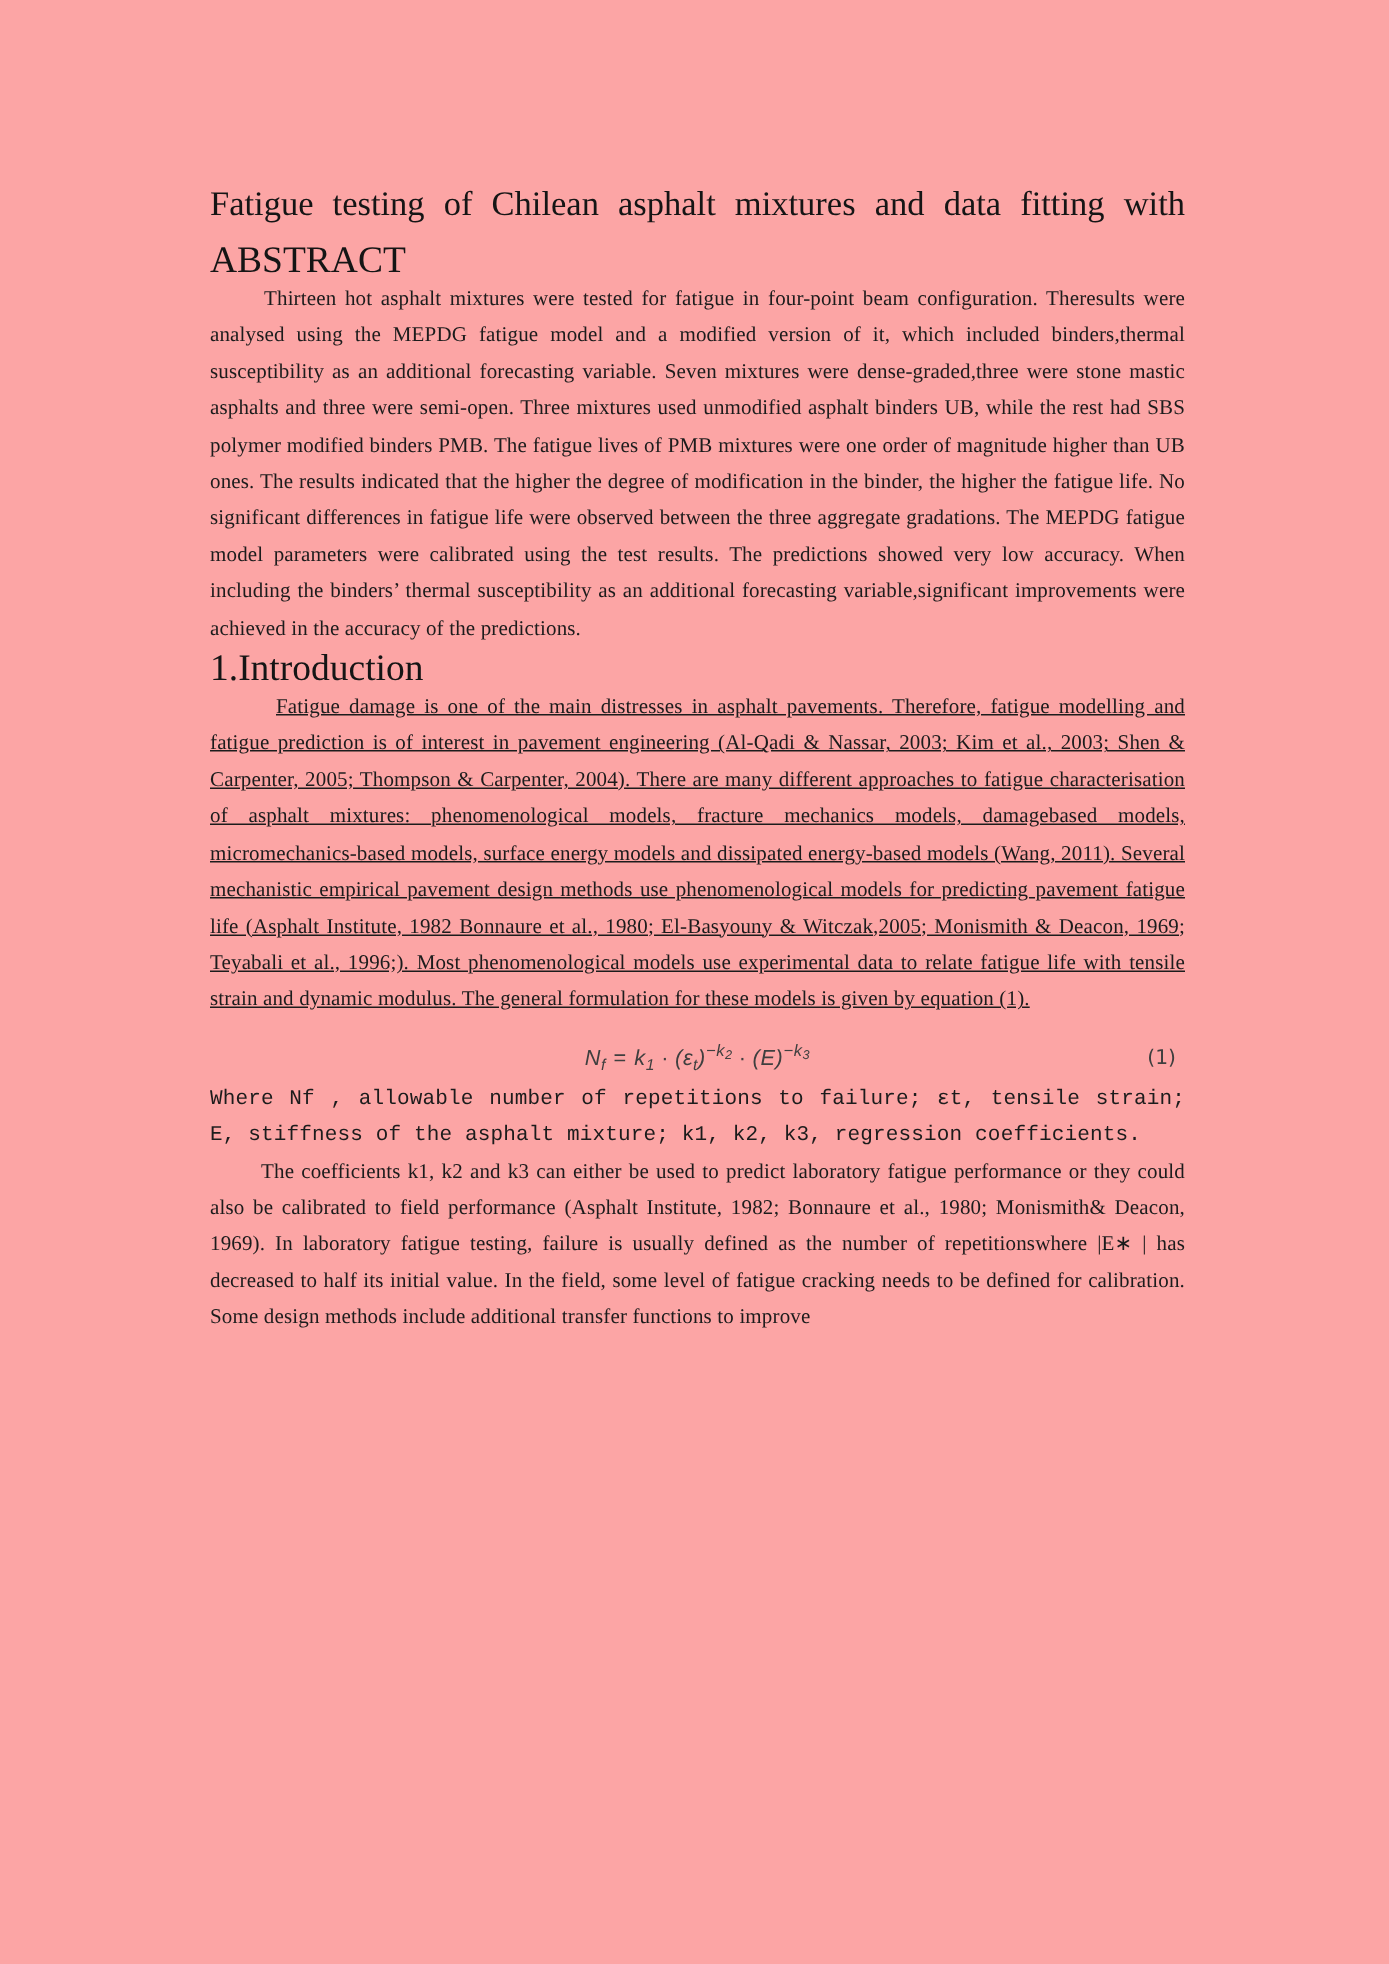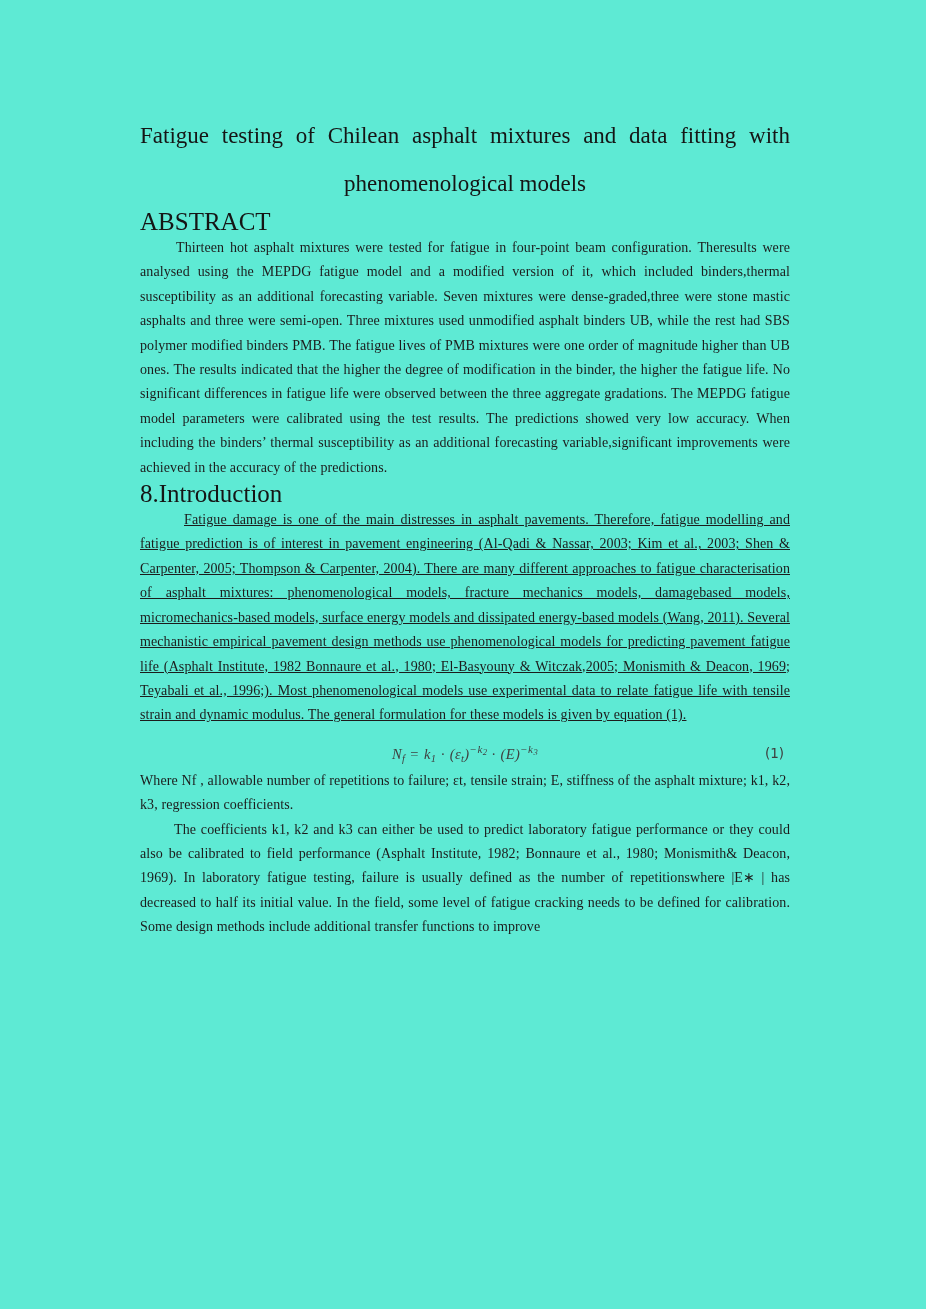--- a/index.html
+++ b/index.html
@@ -4,21 +4,21 @@
 <style>
   html, body {
     margin: 0;
     padding: 0;
     background: #ffffff;
   }
   .page {
     position: relative;
     width: 926px;
     height: 1309px;
-    background: #5eead4;
+    background: #fca5a5;
     overflow: hidden;
     font-family: "Liberation Serif", serif;
     color: #1c1c1c;
   }
   .content {
     position: absolute;
     left: 140px;
     top: 0;
     width: 650px;
   }
@@ -47,32 +47,32 @@
   .h-intro    { margin-top: 16px; }
   p.body-par {
     margin: 0;
     font-size: 14px;
     line-height: 24.4px;
     text-align: justify;
     letter-spacing: 0.1px;
   }
   .par-abstract { margin-top: 7px;  text-indent: 36px; }
   .par-intro1   { margin-top: 9px;  text-indent: 44px; text-decoration: underline; }
-  .par-where    { margin-top: 7px;  text-indent: 0; }
+  .par-where    { margin-top: 7px;  text-indent: 0; font-family: Liberation Mono, monospace; }
   .par-coeff    { margin-top: 0;    text-indent: 34px; }
   .equation-row {
     position: relative;
     margin-top: 11px;
     height: 30px;
     text-align: center;
   }
   .equation {
     display: inline-block;
     margin-top: 4px;
-    font-family: Liberation Serif, serif;
+    font-family: Liberation Sans, sans-serif;
     font-style: italic;
     font-weight: 500;
     font-size: 14.5px;
     color: #3f3f3f;
     letter-spacing: 0.4px;
   }
   .equation sub {
     font-size: 10.5px;
     vertical-align: -3px;
     font-style: italic;
@@ -98,28 +98,27 @@
   }
 </style>
 </head>
 <body>
 
 <div class="page">
   <div class="content">
 
     <div class="doc-title">
       <div class="title-line-1">Fatigue testing of Chilean asphalt mixtures and data fitting with</div>
-      <div class="title-line-2">phenomenological models</div>
     </div>
 
     <h2 class="sec-heading h-abstract">ABSTRACT</h2>
 
     <p class="body-par par-abstract">Thirteen hot asphalt mixtures were tested for fatigue in four-point beam configuration. Theresults were analysed using the MEPDG fatigue model and a modified version of it, which included binders,thermal susceptibility as an additional forecasting variable. Seven mixtures were dense-graded,three were stone mastic asphalts and three were semi-open. Three mixtures used unmodified asphalt binders UB, while the rest had SBS polymer modified binders PMB. The fatigue lives of PMB mixtures were one order of magnitude higher than UB ones. The results indicated that the higher the degree of modification in the binder, the higher the fatigue life. No significant differences in fatigue life were observed between the three aggregate gradations. The MEPDG fatigue model parameters were calibrated using the test results. The predictions showed very low accuracy. When including the binders’ thermal susceptibility as an additional forecasting variable,significant improvements were achieved in the accuracy of the predictions.</p>
 
-    <h2 class="sec-heading h-intro">8.Introduction</h2>
+    <h2 class="sec-heading h-intro">1.Introduction</h2>
 
     <p class="body-par par-intro1">Fatigue damage is one of the main distresses in asphalt pavements. Therefore, fatigue modelling and fatigue prediction is of interest in pavement engineering (Al-Qadi &amp; Nassar, 2003; Kim et al., 2003; Shen &amp; Carpenter, 2005; Thompson &amp; Carpenter, 2004). There are many different approaches to fatigue characterisation of asphalt mixtures: phenomenological models, fracture mechanics models, damagebased models, micromechanics-based models, surface energy models and dissipated energy-based models (Wang, 2011). Several mechanistic empirical pavement design methods use phenomenological models for predicting pavement fatigue life (Asphalt Institute, 1982 Bonnaure et al., 1980; El-Basyouny &amp; Witczak,2005; Monismith &amp; Deacon, 1969; Teyabali et al., 1996;). Most phenomenological models use experimental data to relate fatigue life with tensile strain and dynamic modulus. The general formulation for these models is given by equation (1).</p>
 
     <div class="equation-row">
       <span class="equation"><span>N</span><sub>f</sub><span class="eq-op">=</span><span>k</span><sub>1</sub><span class="eq-dot">·</span><span>(</span><span>ε</span><sub>t</sub><span>)</span><sup><span>−k</span><sub>2</sub></sup><span class="eq-dot">·</span><span>(</span><span>E</span><span>)</span><sup><span>−k</span><sub>3</sub></sup></span>
       <span class="equation-number">(1)</span>
     </div>
 
     <p class="body-par par-where">Where Nf , allowable number of repetitions to failure; εt, tensile strain; E, stiffness of the asphalt mixture; k1, k2, k3, regression coefficients.</p>
 

